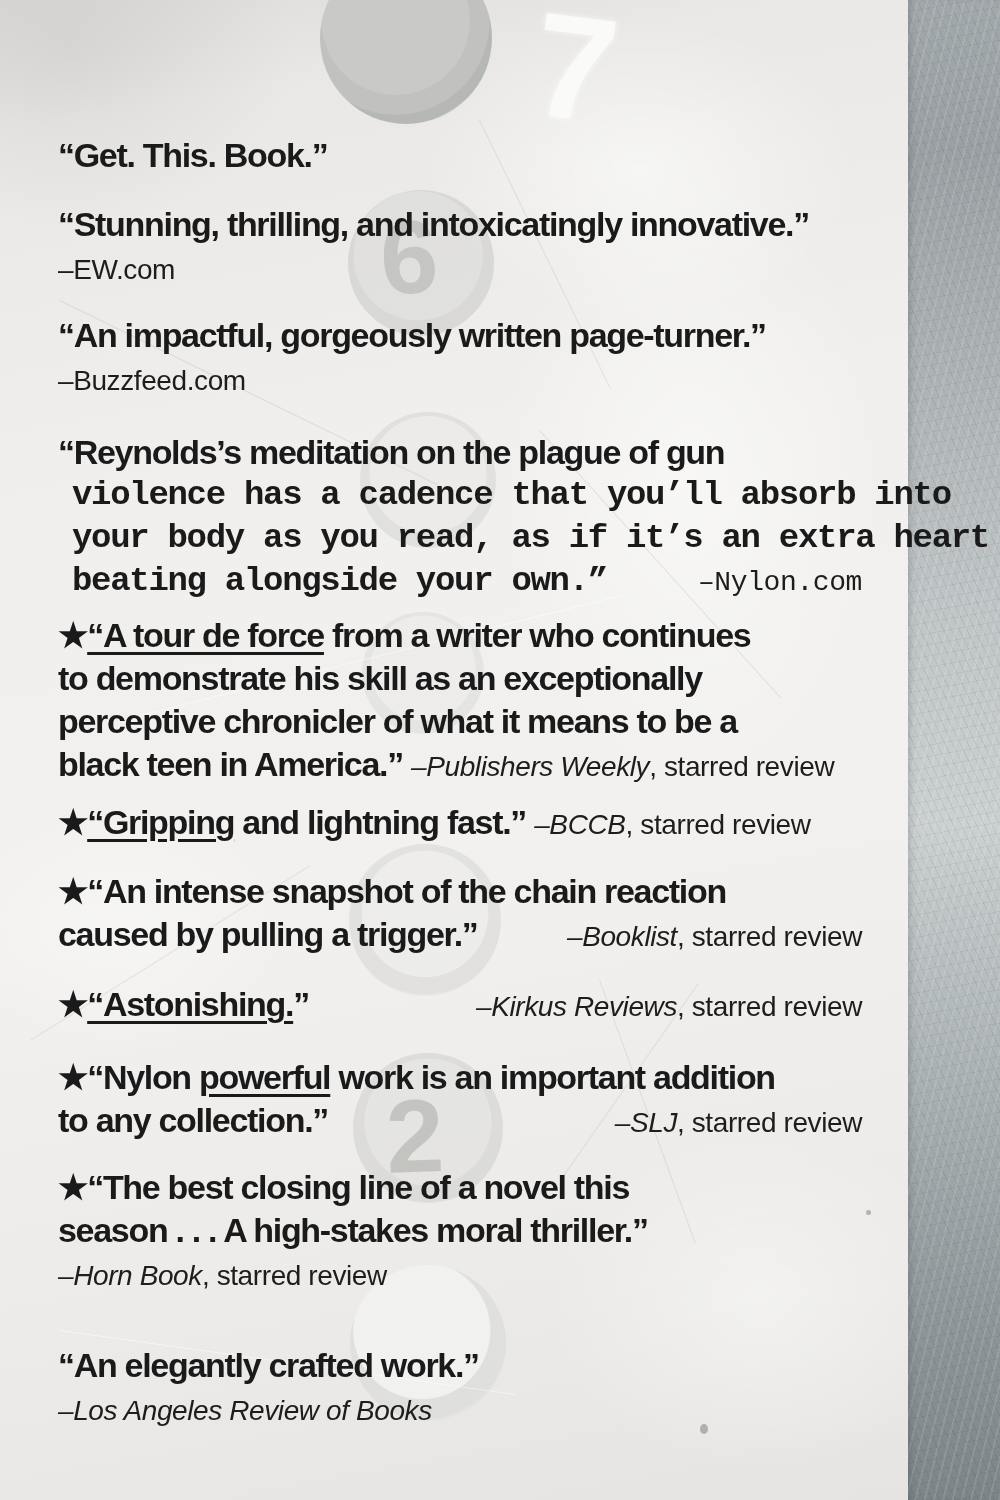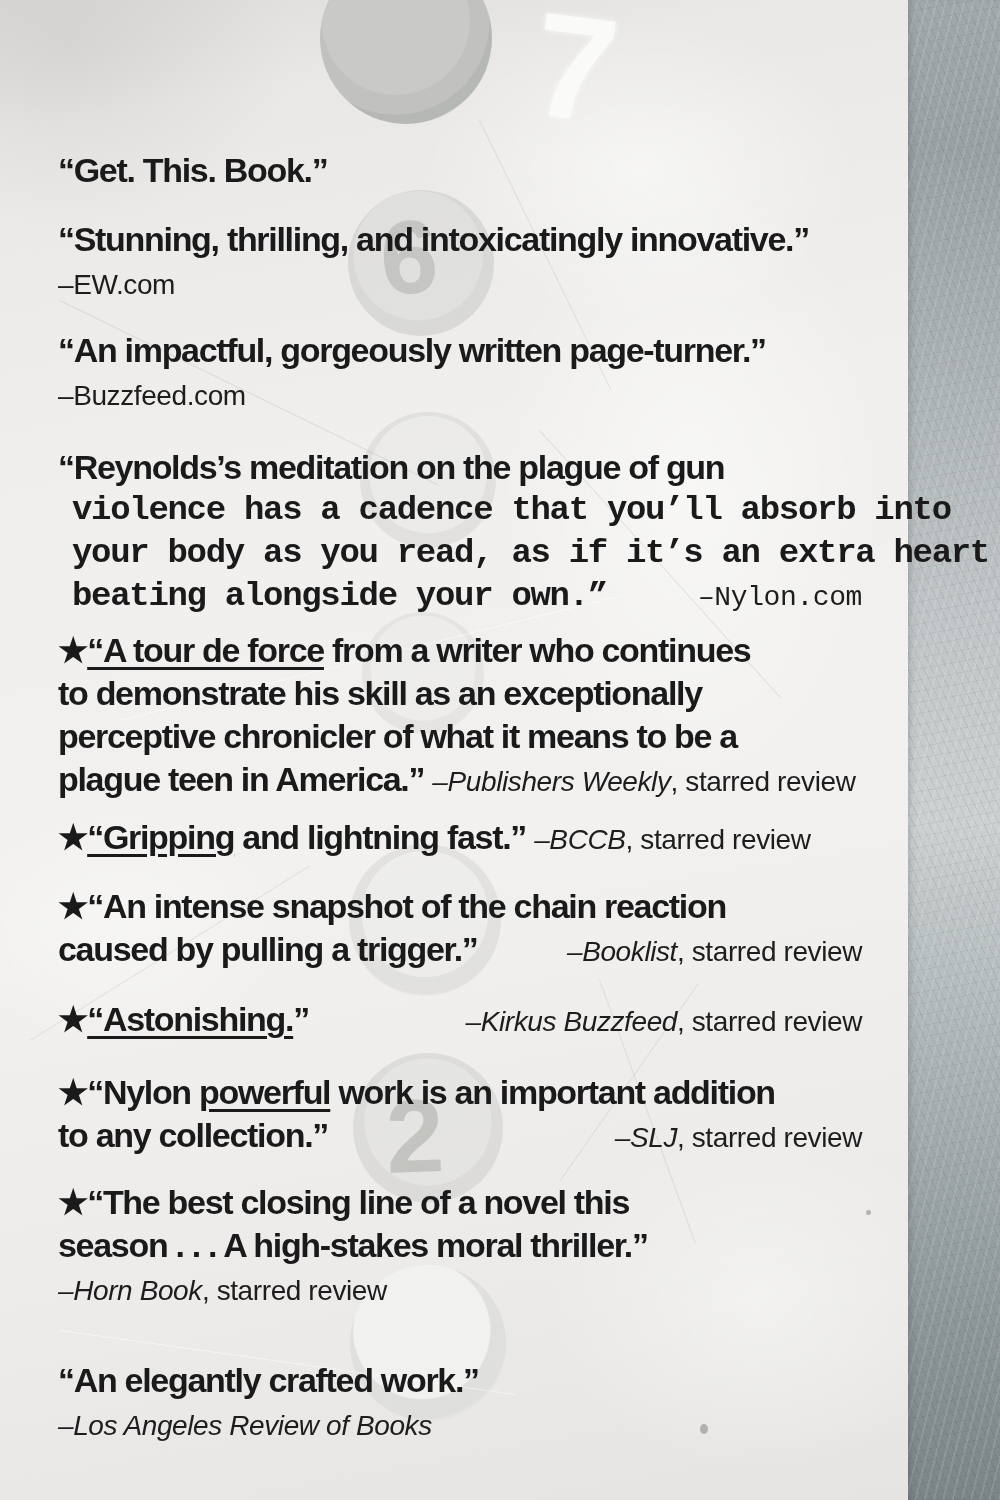--- a/index.html
+++ b/index.html
@@ -51,21 +51,21 @@
   .ghost-6{left:380px;top:205px;font-size:104px;color:rgba(136,138,134,0.30);transform:rotate(-3deg);}
   .ghost-2{left:386px;top:1084px;font-size:104px;color:rgba(142,144,140,0.38);transform:rotate(-2deg);}
 
   
   .scr{position:absolute;height:1px;background:rgba(110,110,108,0.14);transform-origin:0 0;}
   .scr.w{background:rgba(255,255,255,0.5);}
   .speck{position:absolute;border-radius:50%;background:rgba(70,72,70,0.35);}
 
   
   #quotes{position:absolute;left:0;top:0;width:1000px;height:1500px;}
-  .quote{position:absolute;left:58px;right:138px;margin-top:15px;}
+  .quote{position:absolute;left:58px;right:138px;}
   .qline{font-weight:700;font-size:34px;line-height:43px;letter-spacing:-1.3px;
          color:#1a1a1a;white-space:nowrap;}
   .qline.split{display:flex;justify-content:space-between;align-items:baseline;}
   .qline.right{text-align:left;}
   .qline.indent{padding-left:14px;font-family:Liberation Mono, monospace;}
   .seg-u{text-decoration:underline;text-decoration-thickness:3px;text-underline-offset:5px;}
   .seg-a,.seg-ai{font-weight:400;font-size:28px;letter-spacing:-0.4px;color:#1d1d1d;}
   .seg-ai{font-style:italic;}
   .lpart,.rpart{white-space:nowrap;}
 </style>
@@ -119,36 +119,36 @@
         <div class="qline plain indent"><span class="seg-q">your body as you read, as if it’s an extra heart</span></div>
         <div class="qline split indent">
           <span class="lpart"><span class="seg-q">beating alongside your own.”</span></span>
           <span class="rpart"><span class="seg-a">–Nylon.com</span></span>
         </div>
       </div>
       <div class="quote" style="top: 614px;">
         <div class="qline plain"><span class="seg-q">★</span><span class="seg-u">“A tour de force</span><span class="seg-q"> from a writer who continues</span></div>
         <div class="qline plain"><span class="seg-q">to demonstrate his skill as an exceptionally</span></div>
         <div class="qline plain"><span class="seg-q">perceptive chronicler of what it means to be a</span></div>
-        <div class="qline inline"><span class="seg-q">plague teen in America.” </span><span class="seg-ai">–Publishers Weekly</span><span class="seg-a">, starred review</span></div>
+        <div class="qline inline"><span class="seg-q">black teen in America.” </span><span class="seg-ai">–Publishers Weekly</span><span class="seg-a">, starred review</span></div>
       </div>
       <div class="quote" style="top: 801px;">
         <div class="qline inline"><span class="seg-q">★</span><span class="seg-u">“Gripping</span><span class="seg-q"> and lightning fast.” </span><span class="seg-ai">–BCCB</span><span class="seg-a">, starred review</span></div>
       </div>
       <div class="quote" style="top: 870px;">
         <div class="qline plain"><span class="seg-q">★“An intense snapshot of the chain reaction</span></div>
         <div class="qline split">
           <span class="lpart"><span class="seg-q">caused by pulling a trigger.”</span></span>
           <span class="rpart"><span class="seg-ai">–Booklist</span><span class="seg-a">, starred review</span></span>
         </div>
       </div>
       <div class="quote" style="top: 983px;">
         <div class="qline split">
           <span class="lpart"><span class="seg-q">★</span><span class="seg-u">“Astonishing.</span><span class="seg-q">”</span></span>
-          <span class="rpart"><span class="seg-ai">–Kirkus Buzzfeed</span><span class="seg-a">, starred review</span></span>
+          <span class="rpart"><span class="seg-ai">–Kirkus Reviews</span><span class="seg-a">, starred review</span></span>
         </div>
       </div>
       <div class="quote" style="top: 1056px;">
         <div class="qline plain"><span class="seg-q">★“Nylon </span><span class="seg-u">powerful</span><span class="seg-q"> work is an important addition</span></div>
         <div class="qline split">
           <span class="lpart"><span class="seg-q">to any collection.”</span></span>
           <span class="rpart"><span class="seg-ai">–SLJ</span><span class="seg-a">, starred review</span></span>
         </div>
       </div>
       <div class="quote" style="top: 1166px;">

